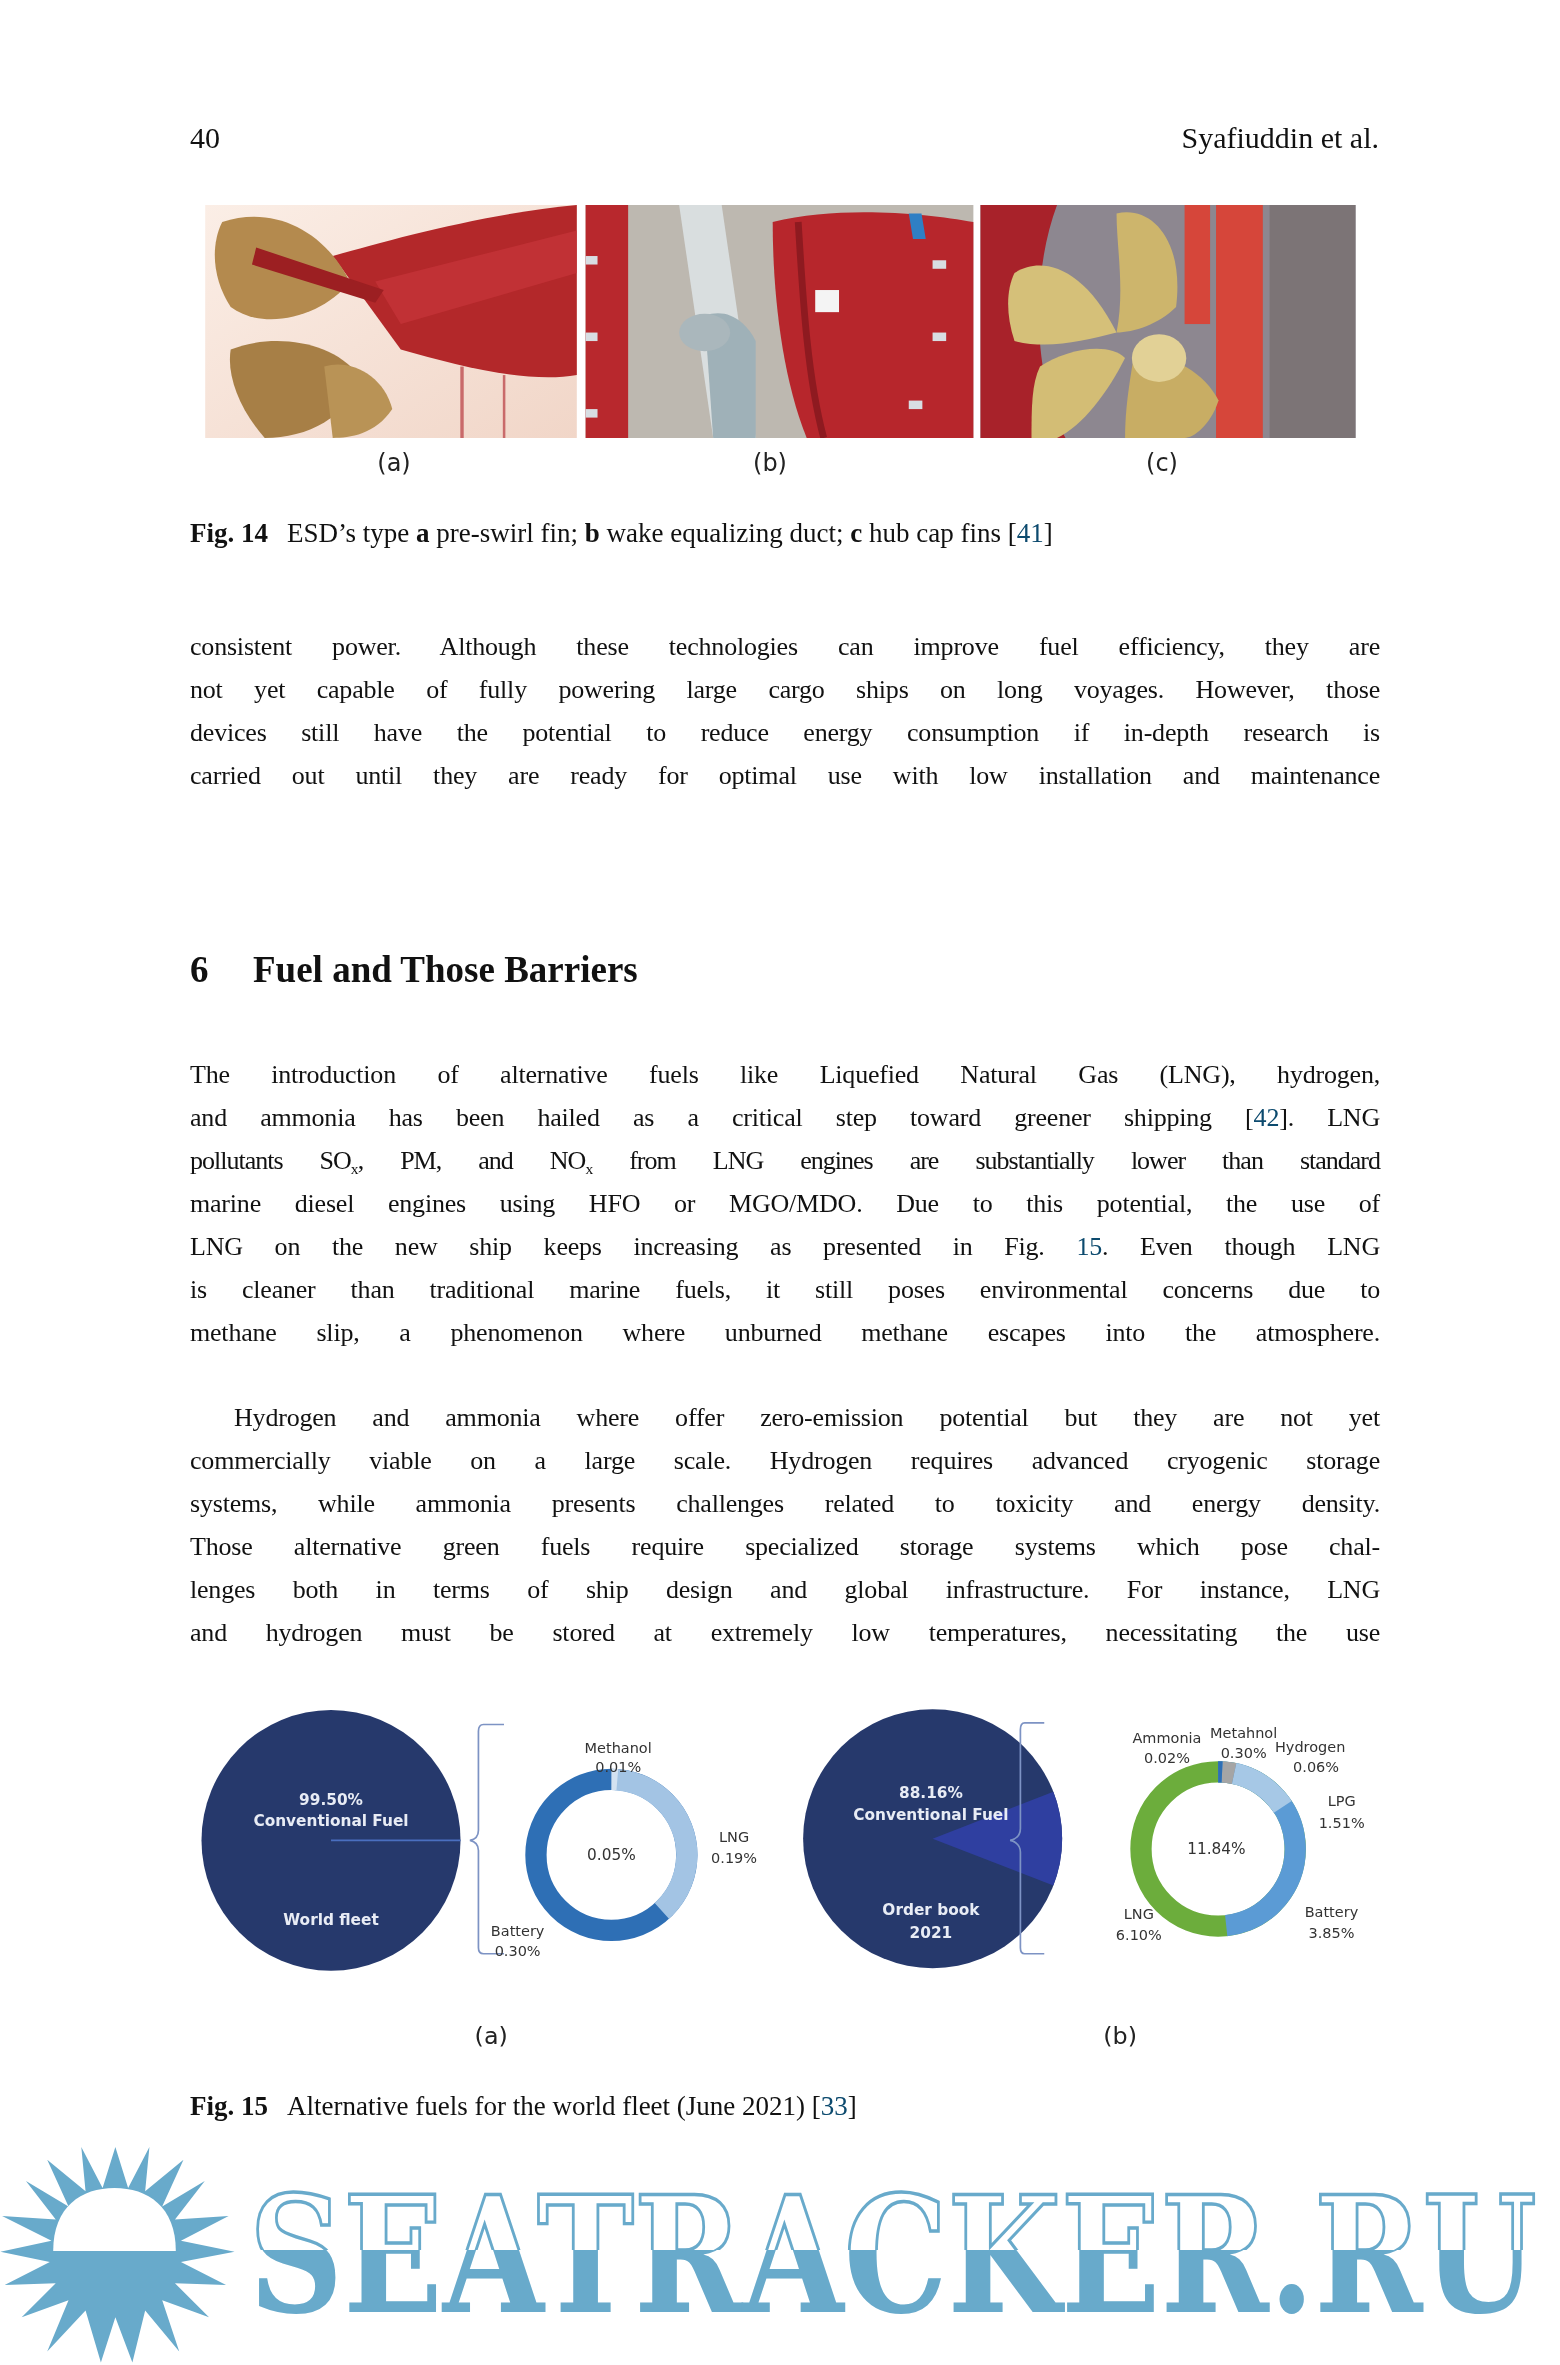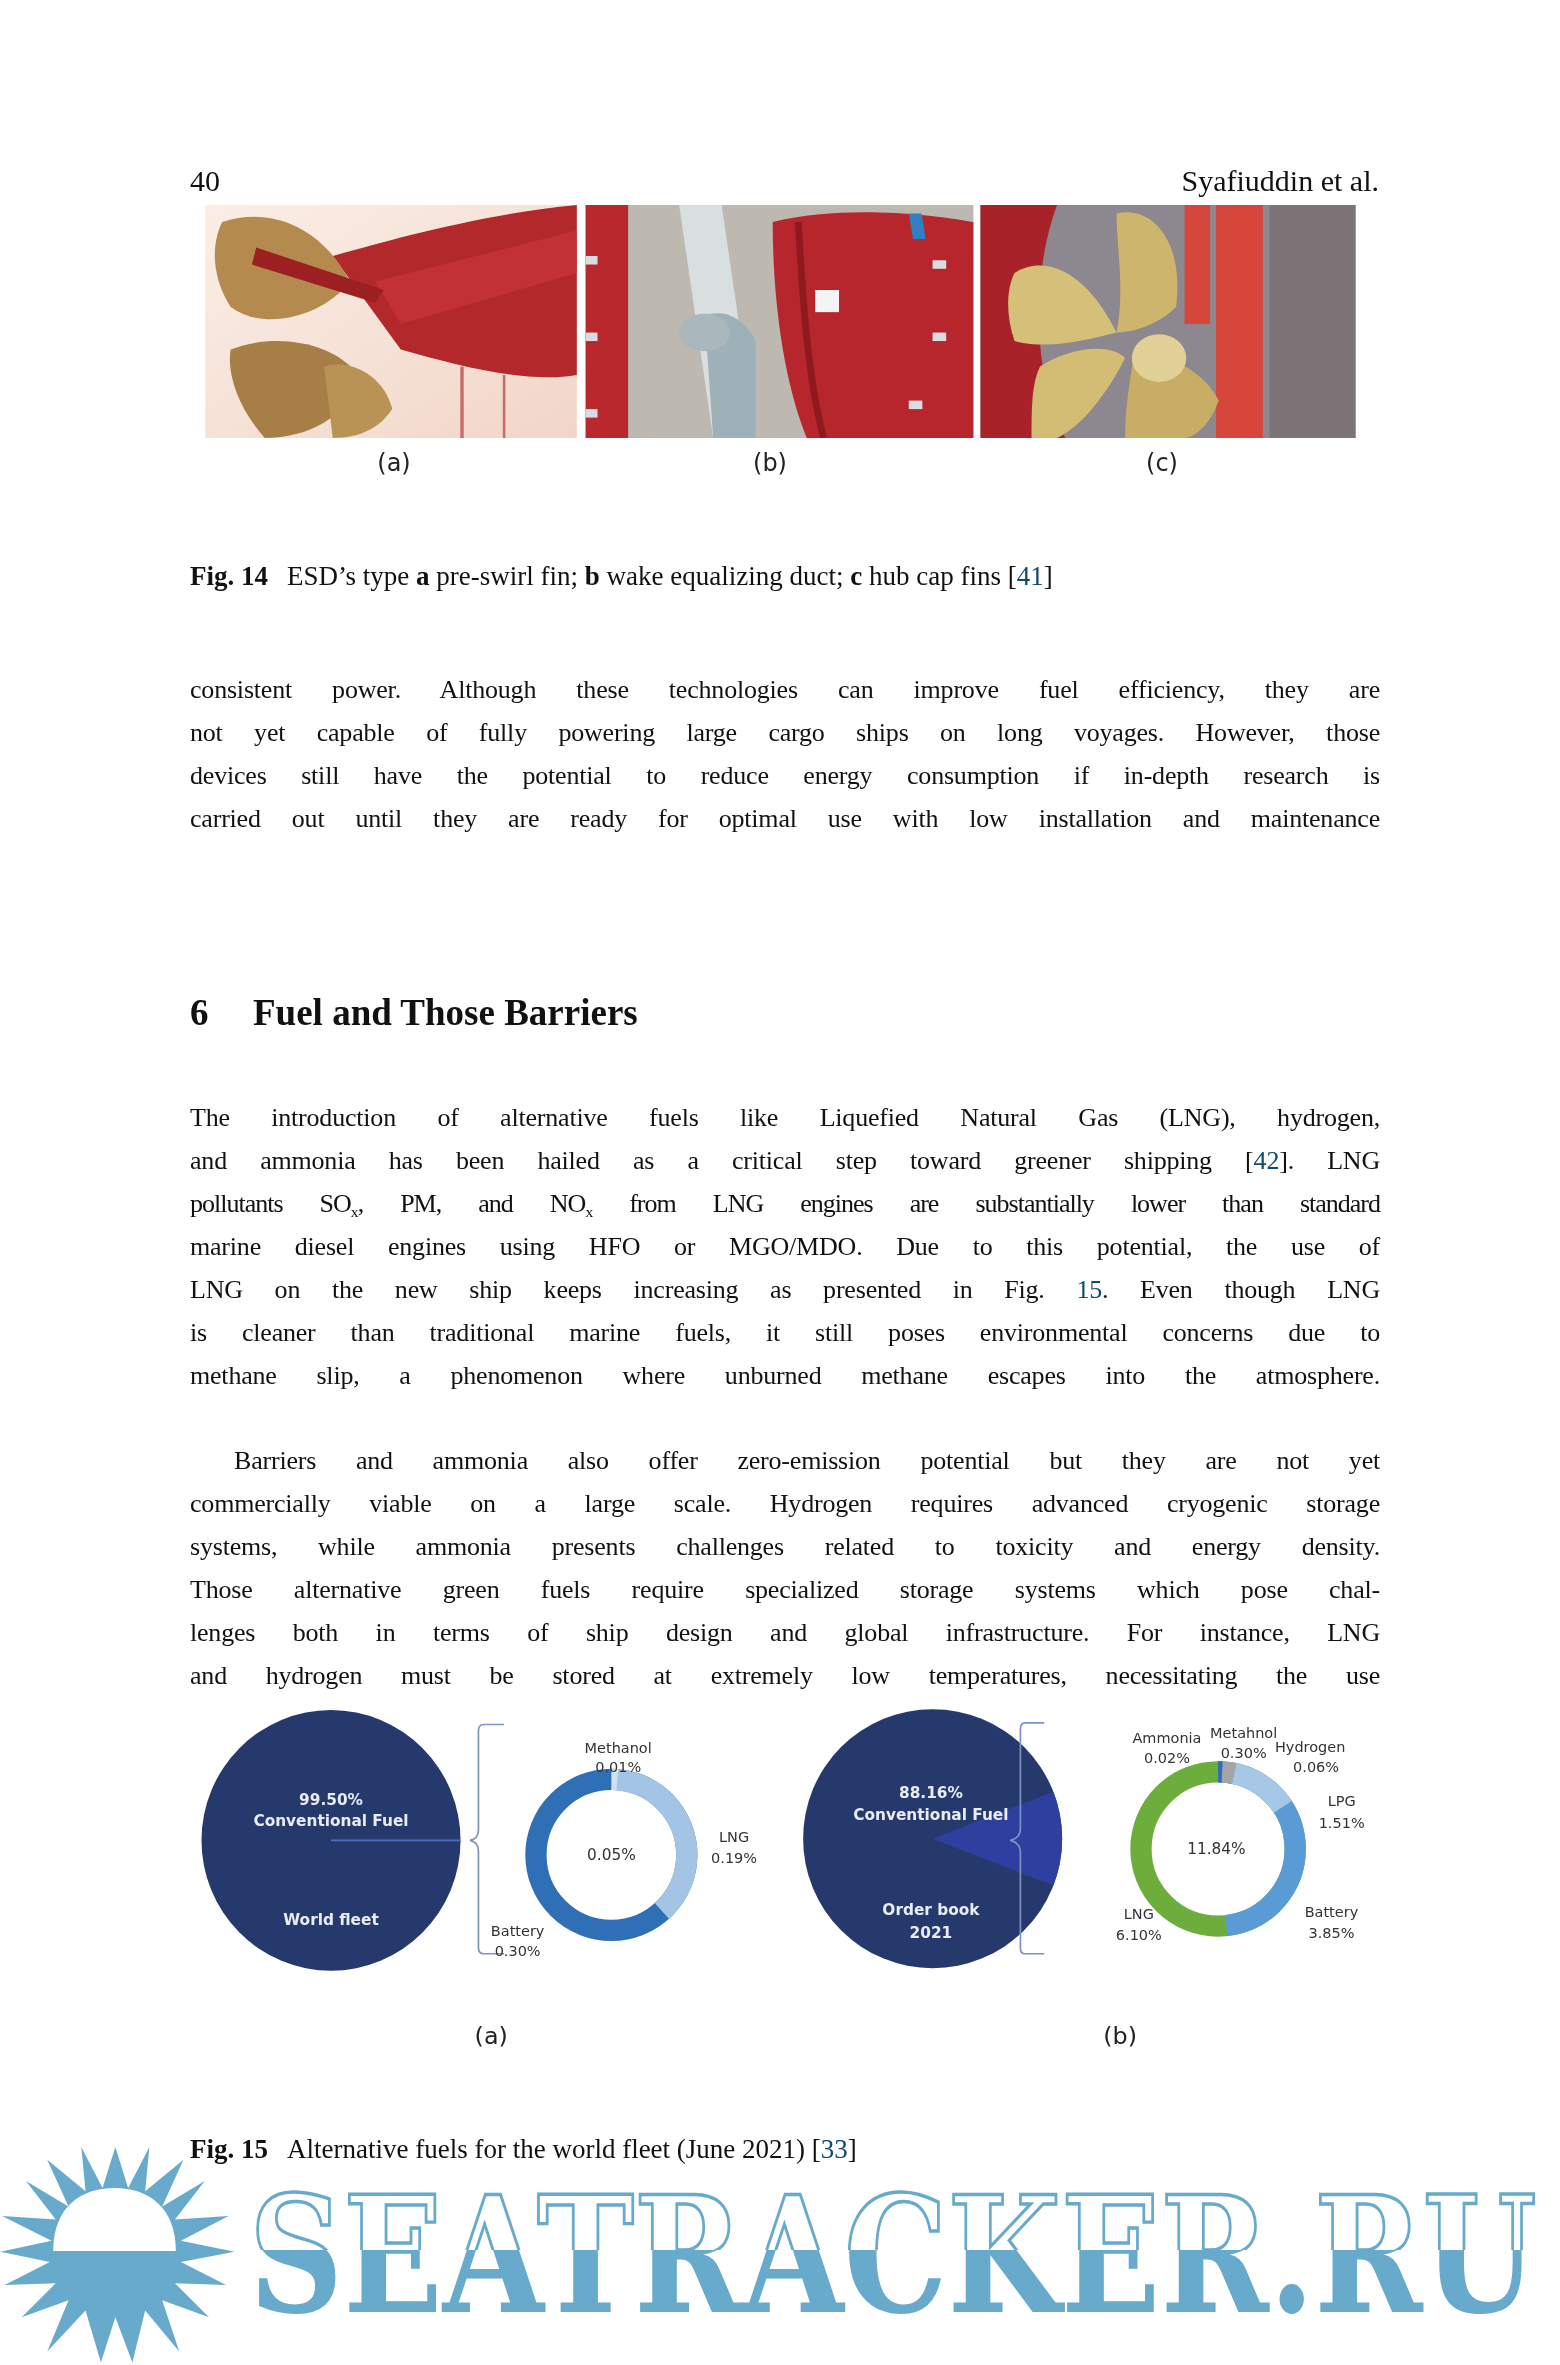--- a/index.html
+++ b/index.html
@@ -1,18 +1,18 @@
 <!DOCTYPE html>
 <html style="font-size:13.6px"><head>
 <meta charset="utf-8">
 <style>
   html, body { margin: 0; padding: 0; background: #ffffff; }
   body { width: 1560px; height: 2366px; position: relative; overflow: hidden;
          font-family: "Liberation Serif", "DejaVu Serif", serif; color: #111; }
-  .abs { position: absolute; margin-top: 43px; }
+  .abs { position: absolute; }
   .running-head { top: 121px; font-size: 30px; line-height: 34px; }
   .page-num { left: 190px; }
   .authors { right: 181px; }
   .photo { position: absolute; top: 205px; height: 233px; overflow: hidden; }
   .photo svg { display: block; }
   .sublabel { position: absolute; font-family: "DejaVu Sans", "Liberation Sans", sans-serif;
               font-size: 24px; color: #222; transform: translateX(-50%); }
   .caption { left: 190px; font-size: 27px; line-height: 34px; white-space: nowrap; }
   .caption b { font-weight: bold; }
   .ref { color: #0c4a6e; }
@@ -109,21 +109,21 @@
   <span class="line">The introduction of alternative fuels like Liquefied Natural Gas (LNG), hydrogen,</span>
   <span class="line"><span>and ammonia has been hailed as a critical step toward greener shipping [</span><span class="ref">42</span><span>]. LNG</span></span>
   <span class="line" style="letter-spacing:-1px;"><span>pollutants SO</span><sub>x</sub><span>, PM, and NO</span><sub>x</sub><span> from LNG engines are substantially lower than standard</span></span>
   <span class="line">marine diesel engines using HFO or MGO/MDO. Due to this potential, the use of</span>
   <span class="line"><span>LNG on the new ship keeps increasing as presented in Fig. </span><span class="ref">15</span><span>. Even though LNG</span></span>
   <span class="line">is cleaner than traditional marine fuels, it still poses environmental concerns due to</span>
   <span class="line">methane slip, a phenomenon where unburned methane escapes into the atmosphere.</span>
 </div>
 
 <div class="abs para" style="top:1396px;">
-  <span class="line indent">Barriers and ammonia also offer zero-emission potential but they are not yet</span>
+  <span class="line indent">Hydrogen and ammonia where offer zero-emission potential but they are not yet</span>
   <span class="line">commercially viable on a large scale. Hydrogen requires advanced cryogenic storage</span>
   <span class="line">systems, while ammonia presents challenges related to toxicity and energy density.</span>
   <span class="line">Those alternative green fuels require specialized storage systems which pose chal-</span>
   <span class="line">lenges both in terms of ship design and global infrastructure. For instance, LNG</span>
   <span class="line">and hydrogen must be stored at extremely low temperatures, necessitating the use</span>
 </div>
 
 <svg class="chart-svg" width="1193" height="358" viewBox="220 2000 1400 420">
 
   <g>

